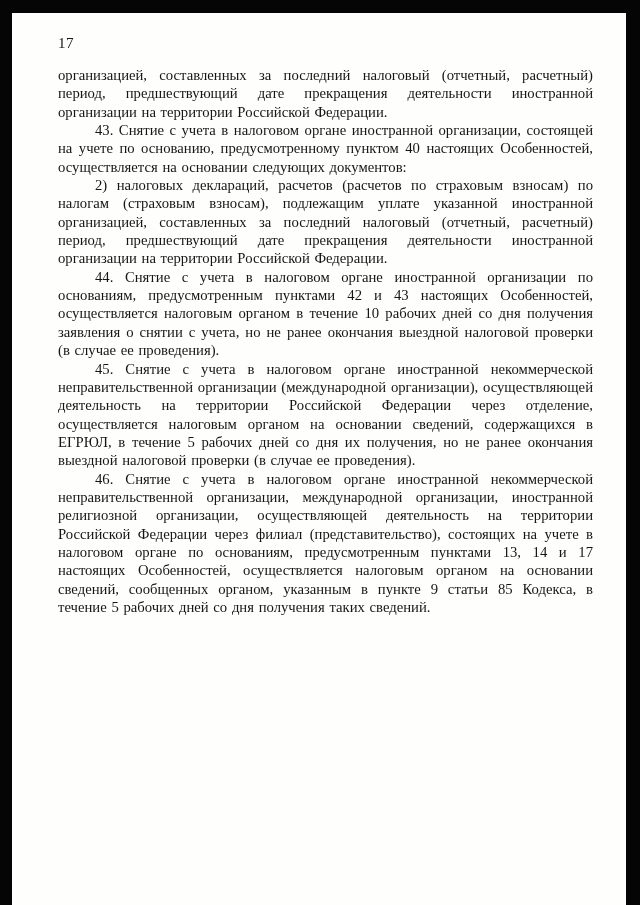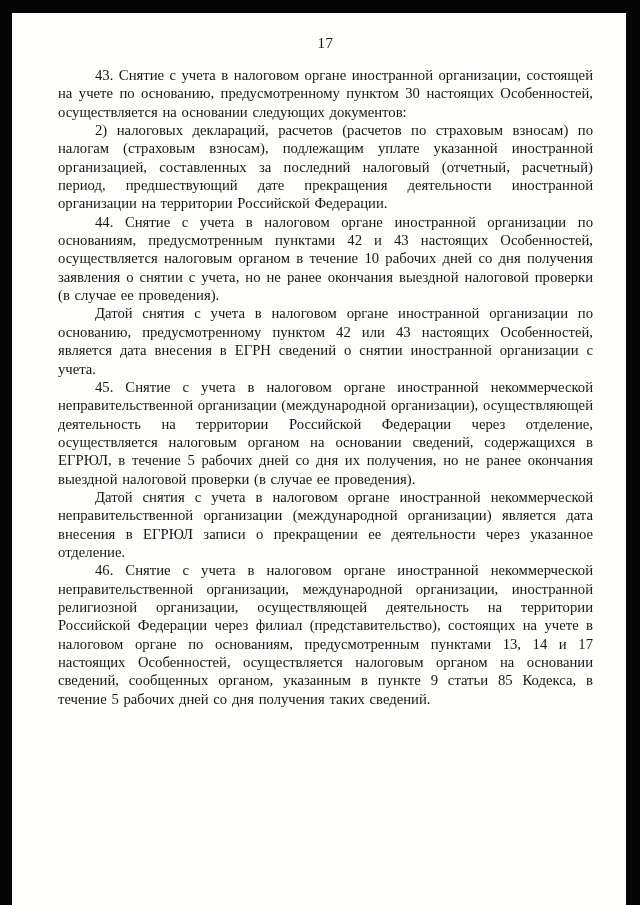--- a/index.html
+++ b/index.html
@@ -24,21 +24,21 @@
   .bar-right {
     position: absolute; top: 0; right: 0;
     width: 14px; height: 100%; background: #050505;
   }
   .content {
     position: absolute;
     top: 13px; left: 12px; right: 14px; bottom: 0;
     padding: 22px 33px 20px 46px;
   }
   .page-number {
-    text-align: center;
+    text-align: left;
     font-size: 15px;
     letter-spacing: 0.5px;
     margin-bottom: 14px;
   }
   .para {
     font-size: 14.7px;
     line-height: 18.35px;
     text-align: justify;
     text-indent: 37px;
     word-spacing: 1px;
@@ -54,30 +54,29 @@
 <body>
 
 <div class="page">
   <div class="bar-top"></div>
   <div class="bar-left"></div>
   <div class="bar-right"></div>
 
   <div class="content">
     <div class="page-number">17</div>
 
+    <p class="para no-indent">организацией, составленных за последний налоговый (отчетный, расчетный) период, предшествующий дате прекращения деятельности иностранной организации на территории Российской Федерации.</p>
 
-    <p class="para">43. Снятие с учета в налоговом органе иностранной организации, состоящей на учете по основанию, предусмотренному пунктом 30 настоящих Особенностей, осуществляется на основании следующих документов:</p>
+    <p class="para">43. Снятие с учета в налоговом органе иностранной организации, состоящей на учете по основанию, предусмотренному пунктом 40 настоящих Особенностей, осуществляется на основании следующих документов:</p>
 
 
     <p class="para">2) налоговых деклараций, расчетов (расчетов по страховым взносам) по налогам (страховым взносам), подлежащим уплате указанной иностранной организацией, составленных за последний налоговый (отчетный, расчетный) период, предшествующий дате прекращения деятельности иностранной организации на территории Российской Федерации.</p>
 
     <p class="para">44. Снятие с учета в налоговом органе иностранной организации по основаниям, предусмотренным пунктами 42 и 43 настоящих Особенностей, осуществляется налоговым органом в течение 10 рабочих дней со дня получения заявления о снятии с учета, но не ранее окончания выездной налоговой проверки (в случае ее проведения).</p>
 
-    <p class="para">Датой снятия с учета в налоговом органе иностранной организации по основанию, предусмотренному пунктом 42 или 43 настоящих Особенностей, является дата внесения в ЕГРН сведений о снятии иностранной организации с учета.</p>
 
     <p class="para">45. Снятие с учета в налоговом органе иностранной некоммерческой неправительственной организации (международной организации), осуществляющей деятельность на территории Российской Федерации через отделение, осуществляется налоговым органом на основании сведений, содержащихся в ЕГРЮЛ, в течение 5 рабочих дней со дня их получения, но не ранее окончания выездной налоговой проверки (в случае ее проведения).</p>
 
-    <p class="para">Датой снятия с учета в налоговом органе иностранной некоммерческой неправительственной организации (международной организации) является дата внесения в ЕГРЮЛ записи о прекращении ее деятельности через указанное отделение.</p>
 
     <p class="para">46. Снятие с учета в налоговом органе иностранной некоммерческой неправительственной организации, международной организации, иностранной религиозной организации, осуществляющей деятельность на территории Российской Федерации через филиал (представительство), состоящих на учете в налоговом органе по основаниям, предусмотренным пунктами 13, 14 и 17 настоящих Особенностей, осуществляется налоговым органом на основании сведений, сообщенных органом, указанным в пункте 9 статьи 85 Кодекса, в течение 5 рабочих дней со дня получения таких сведений.</p>
 
   </div>
 </div>
 
 </body></html>

